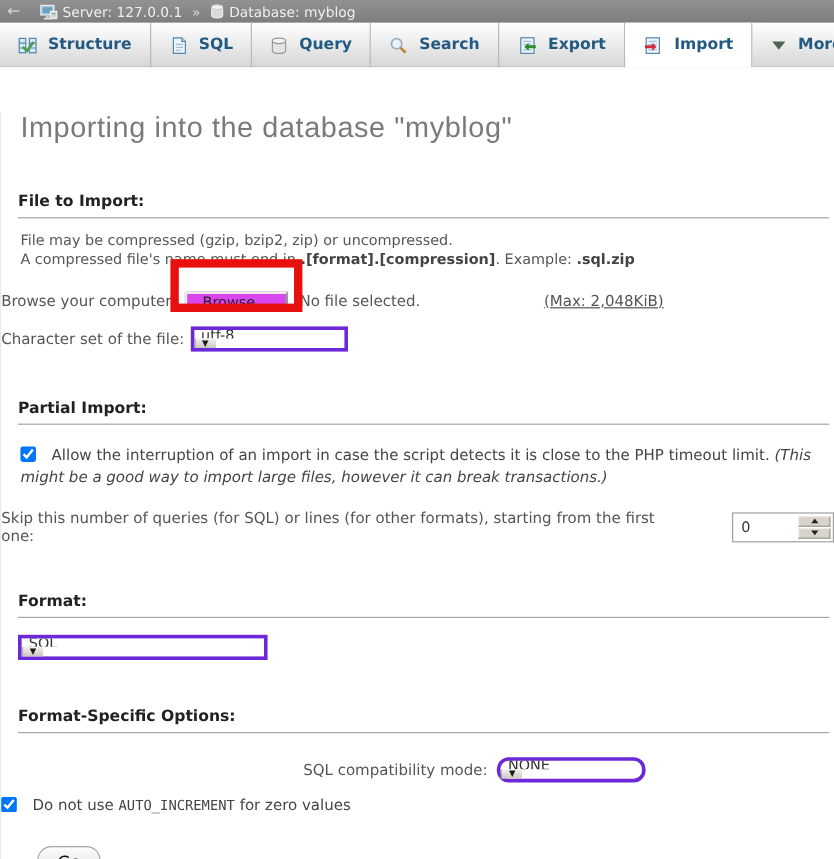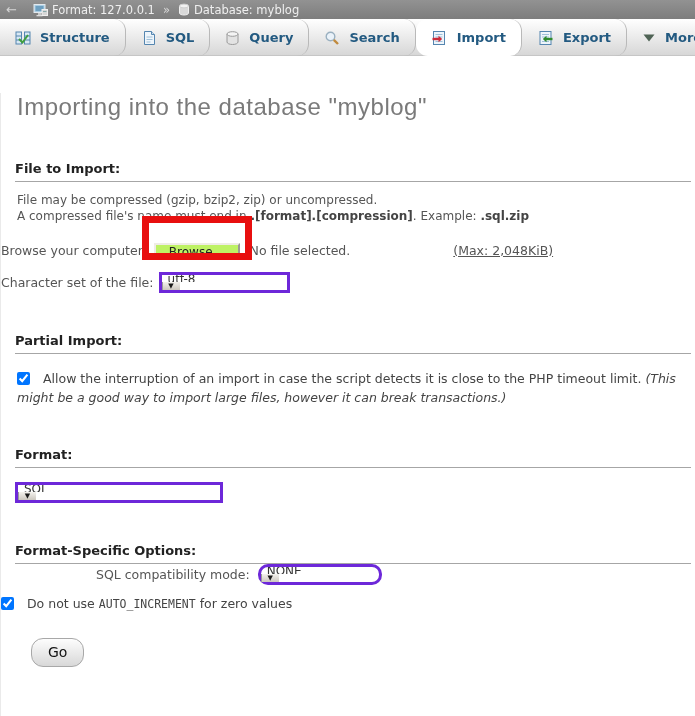--- a/index.html
+++ b/index.html
@@ -17,21 +17,21 @@
   .crumb-sep { color:#d8d8d8; margin:0 3px; }
 
   
   .tabbar {
     display:flex; height:37px; background:linear-gradient(#ffffff,#d6d6d6);
     box-shadow: inset 0 -1px 0 #c6c6c6;
   }
   .tab {
     display:flex; align-items:center; gap:9px; padding:0 15px;
     border-right:1px solid #b9b9b9; cursor:pointer;
-    color:#235a81; font-size:13px; font-weight:bold;border-radius:12px;
+    color:#235a81; font-size:13px; font-weight:bold;
   }
   .tab.active { background:#fff; }
   .tab svg { display:block; }
 
   
   .content { border-left:1px solid #eaeaea; height:660px; }
   h1.page-title {
     margin:37px 0 0 16px; font-family:"Liberation Sans", sans-serif;
     font-size:24px; font-weight:400; color:#7a7a7a; letter-spacing:0.5px;
   }
@@ -39,21 +39,21 @@
     margin:40px 4px 0 14px; padding-bottom:5px; border-bottom:1px solid #a6a6a6;
     font-size:13px; font-weight:bold; color:#222;
   }
   .info { margin:10px 0 0 16px; font-size:12px; color:#555; line-height:16px; }
   .info b { color:#444; }
 
   .form-row { display:flex; align-items:center; padding-left:0; font-size:12.5px; color:#555; }
   .browse-row { margin-top:13px; position:relative; height:26px; }
   .browse-btn {
     margin-left:7px; height:14px; padding:0 13px; font-size:12px; color:#222;
-    background:#bef264; border:2px outset #efece6; cursor:pointer;
+    background:#d946ef; border:2px outset #efece6; cursor:pointer;
     font-family:"DejaVu Sans", sans-serif;
     text-decoration:underline;
   }
   .no-file { margin-left:10px; }
   .max-size { margin-left:103px;text-decoration:underline; }
 
   
   .annotation-box {
     position:absolute; left:141px; top:-21px; width:110px; height:44px;
     border:7px solid #e80f0f; pointer-events:none; z-index:5;
@@ -89,21 +89,21 @@
   }
   .spinner-value { flex:1; display:flex; align-items:center; padding-left:5px; font-size:12px; color:#333; }
   .spinner-buttons { display:flex; flex-direction:column; width:27px; gap:1px; }
   .spin-btn {
     flex:1; display:flex; align-items:center; justify-content:center;
     background:#d8d4cc; border:1px outset #efece6; cursor:pointer;
   }
   .spin-btn .tri-up { width:0; height:0; border-left:3px solid transparent; border-right:3px solid transparent; border-bottom:4px solid #222; }
   .spin-btn .tri-down { width:0; height:0; border-left:3px solid transparent; border-right:3px solid transparent; border-top:4px solid #222; }
 
-  .compat-row { padding-left:95px; color:#555; }
+  .compat-row { margin-top:20px; padding-left:95px; color:#555;justify-content:center; }
   .autoinc-row { margin-top:11px; color:#444; }
   .mono { font-family:"DejaVu Sans Mono", monospace; font-size:11.5px; }
 
   .go-button {
     margin:27px 0 0 30px; padding:5px 16px 6px;
     border:1px solid #a8a8a8; border-radius:12px;
     background:linear-gradient(#fdfdfd,#d8d8d8);
     font-size:14px; color:#111; cursor:pointer;
     font-family:"DejaVu Sans", sans-serif;
   }
@@ -119,21 +119,21 @@
       <span>
         <svg width="15" height="14" viewBox="0 0 15 14">
             <rect x="1" y="1.5" width="11" height="8" fill="#a9cde4" stroke="#e3e9ee"></rect>
             <rect x="2.5" y="3" width="8" height="5" fill="#6d9fc0"></rect>
             <rect x="5" y="10" width="3" height="2" fill="#c9c9c9"></rect>
             <rect x="3.5" y="12" width="6" height="1.3" fill="#dddddd"></rect>
             <rect x="9" y="6.5" width="5.5" height="6" fill="#d7d7d7" stroke="#efefef"></rect>
             <rect x="10" y="8" width="3.5" height="1" fill="#8aa"></rect>
           </svg>
       </span>
-      <span>Format: 127.0.0.1</span>
+      <span>Server: 127.0.0.1</span>
     </span>
     <span class="crumb-sep">»</span>
     <span class="crumb">
       <span>
         <svg width="12" height="13" viewBox="0 0 12 13">
             <path d="M1.5 3v7c0 1.2 2 2 4.5 2s4.5-.8 4.5-2V3" fill="#d9d9d9" stroke="#efefef"></path>
             <ellipse cx="6" cy="3" rx="4.5" ry="1.9" fill="#f2f2f2" stroke="#cfcfcf"></ellipse>
           </svg>
       </span>
       <span>Database: myblog</span>
@@ -178,48 +178,48 @@
     </div>
     <div class="tab">
       <span>
         <svg width="16" height="16" viewBox="0 0 16 16">
             <circle cx="6.5" cy="6.5" r="4.3" fill="#eaf2f9" stroke="#9ab0c0" stroke-width="1.4"></circle>
             <line x1="9.8" y1="9.8" x2="14" y2="14" stroke="#c08a3e" stroke-width="2.4"></line>
           </svg>
       </span>
       <span>Search</span>
     </div>
+    <div class="tab">
+      <span>
+        <svg width="17" height="16" viewBox="0 0 17 16">
+            <rect x="3" y="1.5" width="11" height="13" fill="#eef5fb" stroke="#5586b0"></rect>
+            <line x1="5" y1="4.5" x2="12" y2="4.5" stroke="#9fc0d8"></line>
+            <line x1="5" y1="7" x2="12" y2="7" stroke="#9fc0d8"></line>
+            <line x1="5" y1="11.5" x2="12" y2="11.5" stroke="#9fc0d8"></line>
+            <path d="M15.5 9H7.5" stroke="#2e8b2e" stroke-width="2.4"></path>
+            <path d="M9.5 5.8L5.8 9l3.7 3.2z" fill="#2e8b2e"></path>
+          </svg>
+      </span>
+      <span>Export</span>
+    </div>
     <div class="tab active">
       <span>
         <svg width="17" height="16" viewBox="0 0 17 16">
             <rect x="2.5" y="1.5" width="11" height="13" fill="#eef5fb" stroke="#5586b0"></rect>
             <line x1="4.5" y1="4.5" x2="11.5" y2="4.5" stroke="#9fc0d8"></line>
             <line x1="4.5" y1="7" x2="11.5" y2="7" stroke="#9fc0d8"></line>
             <line x1="4.5" y1="11.5" x2="11.5" y2="11.5" stroke="#9fc0d8"></line>
             <path d="M1.5 9h8" stroke="#cc2b3a" stroke-width="2.4"></path>
             <path d="M7.5 5.8L11.2 9l-3.7 3.2z" fill="#cc2b3a"></path>
           </svg>
       </span>
       <span>Import</span>
     </div>
     <div class="tab">
       <span>
-        <svg width="17" height="16" viewBox="0 0 17 16">
-            <rect x="3" y="1.5" width="11" height="13" fill="#eef5fb" stroke="#5586b0"></rect>
-            <line x1="5" y1="4.5" x2="12" y2="4.5" stroke="#9fc0d8"></line>
-            <line x1="5" y1="7" x2="12" y2="7" stroke="#9fc0d8"></line>
-            <line x1="5" y1="11.5" x2="12" y2="11.5" stroke="#9fc0d8"></line>
-            <path d="M15.5 9H7.5" stroke="#2e8b2e" stroke-width="2.4"></path>
-            <path d="M9.5 5.8L5.8 9l3.7 3.2z" fill="#2e8b2e"></path>
-          </svg>
-      </span>
-      <span>Export</span>
-    </div>
-    <div class="tab">
-      <span>
         <svg width="14" height="10" viewBox="0 0 14 10">
             <path d="M1.5 1.5h11L7 8.5z" fill="#4f6355"></path>
           </svg>
       </span>
       <span>More</span>
     </div>
   </div>
 
   <div class="content">
 
@@ -248,20 +248,34 @@
       </span>
     </div>
 
     
     <div class="section-heading">Partial Import:</div>
     <div class="checkbox-para">
       <input type="checkbox" checked="" style="">
       <span>Allow the interruption of an import in case the script detects it is close to the PHP timeout limit. </span><span class="italic-note">(This might be a good way to import large files, however it can break transactions.)</span>
     </div>
 
+    <div class="form-row skip-row">
+      <span>Skip this number of queries (for SQL) or lines (for other formats), starting from the first one:</span>
+      <span class="spinner">
+        <span class="spinner-value">0</span>
+        <span class="spinner-buttons">
+          <span class="spin-btn">
+              <span class="tri-up"></span>
+            </span>
+          <span class="spin-btn">
+              <span class="tri-down"></span>
+            </span>
+        </span>
+      </span>
+    </div>
 
     
     <div class="section-heading">Format:</div>
     <span class="select sel-format">
       <span class="select-value">SQL</span>
       <span class="select-arrow">▼</span>
     </span>
 
     
     <div class="section-heading">Format-Specific Options:</div>

